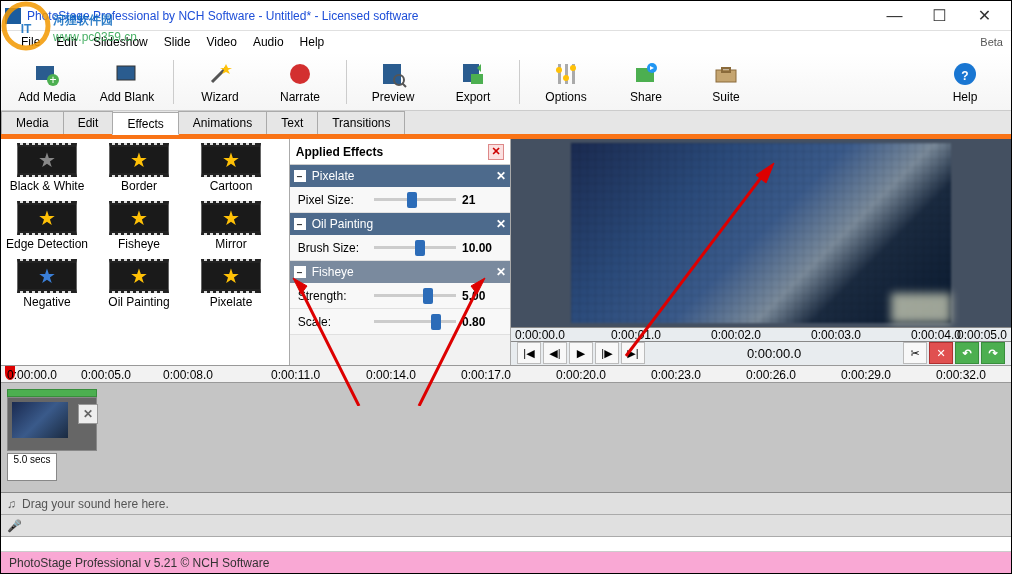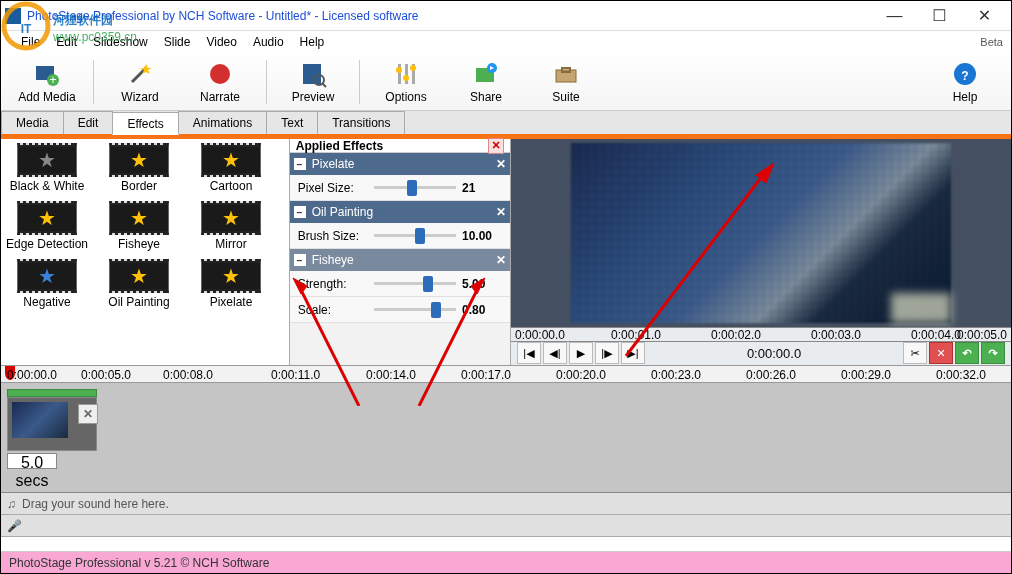--- a/index.html
+++ b/index.html
@@ -38,21 +38,21 @@
 .fx-thumb::before, .fx-thumb::after { content: ''; position: absolute; left: 2px; right: 2px; height: 2px; background: repeating-linear-gradient(90deg, #ddd 0 3px, #222 3px 6px); }
 .fx-thumb::before { top: -4px; }
 .fx-thumb::after { bottom: -4px; }
 .star { position: absolute; top: 50%; left: 50%; transform: translate(-50%, -50%); font-size: 20px; }
 .star.yellow { color: #ffc107; }
 .star.gray { color: #888; }
 .star.blue { color: #3a7fd8; }
 
 
 .applied { width: 224px; background: #f2f2f2; border-left: 1px solid #aaa; border-right: 1px solid #aaa; }
-.applied-hdr { height: 14px; display: flex; align-items: center; justify-content: space-between; padding: 0 6px; background: #fff; border-bottom: 1px solid #ccc; font-weight: bold; }
+.applied-hdr { height: 26px; display: flex; align-items: center; justify-content: space-between; padding: 0 6px; background: #fff; border-bottom: 1px solid #ccc; font-weight: bold; }
 .close-x { width: 16px; height: 16px; background: #fbe0e0; border: 1px solid #d88; color: #c00; display: flex; align-items: center; justify-content: center; font-size: 11px; cursor: pointer; font-weight: bold; }
 .fx-section-hdr { height: 22px; display: flex; align-items: center; padding: 0 4px; color: #fff; gap: 6px; }
 .fx-section-hdr.blue-hdr { background: #4d6a8c; }
 .fx-section-hdr.sel { background: #7a8a9e; }
 .minus-box { width: 12px; height: 12px; background: #fff; color: #333; display: flex; align-items: center; justify-content: center; font-size: 10px; font-weight: bold; }
 .fx-x { margin-left: auto; color: #fff; font-weight: bold; cursor: pointer; }
 .fx-param { height: 26px; display: flex; align-items: center; padding: 0 8px; background: #f8f8f8; border-bottom: 1px solid #e0e0e0; }
 .fx-param .label { width: 70px; }
 .fx-param .slider-track { flex: 1; height: 3px; background: #ccc; position: relative; margin: 0 6px; }
 .fx-param .slider-thumb { position: absolute; top: -6px; width: 10px; height: 16px; background: #2c6cb8; border-radius: 2px; }
@@ -77,21 +77,21 @@
 .timeline-ruler span { position: absolute; top: 2px; }
 .playhead { position: absolute; top: 0; left: 4px; width: 10px; height: 14px; background: #d00; border-radius: 0 0 50% 50%; }
 
 
 .timeline { height: 110px; background: #c5c5c5; border-bottom: 1px solid #888; position: relative; }
 .clip { position: absolute; top: 6px; left: 6px; width: 90px; }
 .clip-bar { height: 8px; background: #4caf50; border: 1px solid #388e3c; }
 .clip-body { height: 54px; background: #666; border: 1px solid #888; position: relative; }
 .clip-thumb { position: absolute; top: 4px; left: 4px; width: 56px; height: 36px; background: linear-gradient(135deg, #1a2a50, #3a5a8a 50%, #1a2a40); }
 .clip-close { position: absolute; top: 6px; right: -2px; width: 20px; height: 20px; background: #eee; border: 1px solid #999; display: flex; align-items: center; justify-content: center; color: #666; cursor: pointer; font-weight: bold; }
-.clip-dur { height: 16px; background: #fff; border: 1px solid #888; text-align: center; font-size: 16px; width: 50px; margin-top: 2px; }
+.clip-dur { height: 28px; background: #fff; border: 1px solid #888; text-align: center; font-size: 10px; width: 50px; margin-top: 2px; }
 
 .audio-row { height: 22px; background: #e0e0e0; border-bottom: 1px solid #aaa; display: flex; align-items: center; padding-left: 6px; color: #555; gap: 6px; }
 .audio-row.empty { height: 22px; }
 
 
 .statusbar { position: absolute; bottom: 0; left: 0; right: 0; height: 22px; background: #f9a8d4; border-top: 1px solid #ccc; display: flex; align-items: center; padding: 0 8px; color: #333; }
 
 
 .watermark-logo { position: absolute; top: 0; left: 0; width: 180px; height: 50px; pointer-events: none; opacity: 0.85; z-index: 10; }
 
@@ -133,20 +133,28 @@
   <div class="tool-btn">
       <div class="tool-ico">
         <svg width="28" height="28">
           <rect x="3" y="6" width="18" height="14" fill="#2a5c8f"></rect>
           <circle cx="20" cy="20" r="6" fill="#4caf50"></circle>
           <text x="20" y="24" fill="#fff" font-size="12" text-anchor="middle">+</text>
         </svg>
       </div>
       <span>Add Media</span>
     </div>
+  <div class="tool-btn">
+      <div class="tool-ico">
+        <svg width="28" height="28">
+          <rect x="4" y="6" width="18" height="14" fill="#2a5c8f" stroke="#333"></rect>
+        </svg>
+      </div>
+      <span>Add Blank</span>
+    </div>
   <div class="tool-sep"></div>
   <div class="tool-btn">
       <div class="tool-ico">
         <svg width="28" height="28">
           <line x1="6" y1="22" x2="20" y2="8" stroke="#555" stroke-width="3"></line>
           <path d="M20 4 L22 8 L26 8 L22 10 L24 14 L20 12 L16 14 L18 10 L14 8 L18 8 Z" fill="#ffc107"></path>
         </svg>
       </div>
       <span>Wizard</span>
     </div>
@@ -161,20 +169,30 @@
   <div class="tool-sep"></div>
   <div class="tool-btn">
       <div class="tool-ico">
         <svg width="28" height="28">
           <rect x="4" y="4" width="18" height="20" fill="#2a5c8f"></rect>
           <circle cx="20" cy="20" r="5" fill="none" stroke="#555" stroke-width="2"></circle>
           <line x1="23" y1="23" x2="27" y2="27" stroke="#555" stroke-width="2"></line>
         </svg>
       </div>
       <span>Preview</span>
+    </div>
+  <div class="tool-btn">
+      <div class="tool-ico">
+        <svg width="28" height="28">
+          <rect x="4" y="4" width="16" height="18" fill="#2a5c8f"></rect>
+          <rect x="12" y="14" width="12" height="10" fill="#4caf50"></rect>
+          <path d="M18 8 L22 4 L22 12 Z" fill="#4caf50"></path>
+        </svg>
+      </div>
+      <span>Export</span>
     </div>
   <div class="tool-sep"></div>
   <div class="tool-btn">
       <div class="tool-ico">
         <svg width="28" height="28">
           <rect x="6" y="4" width="3" height="20" fill="#aaa"></rect>
           <rect x="13" y="4" width="3" height="20" fill="#aaa"></rect>
           <rect x="20" y="4" width="3" height="20" fill="#aaa"></rect>
           <circle cx="7" cy="10" r="3" fill="#ffc107"></circle>
           <circle cx="14" cy="18" r="3" fill="#ffc107"></circle>

